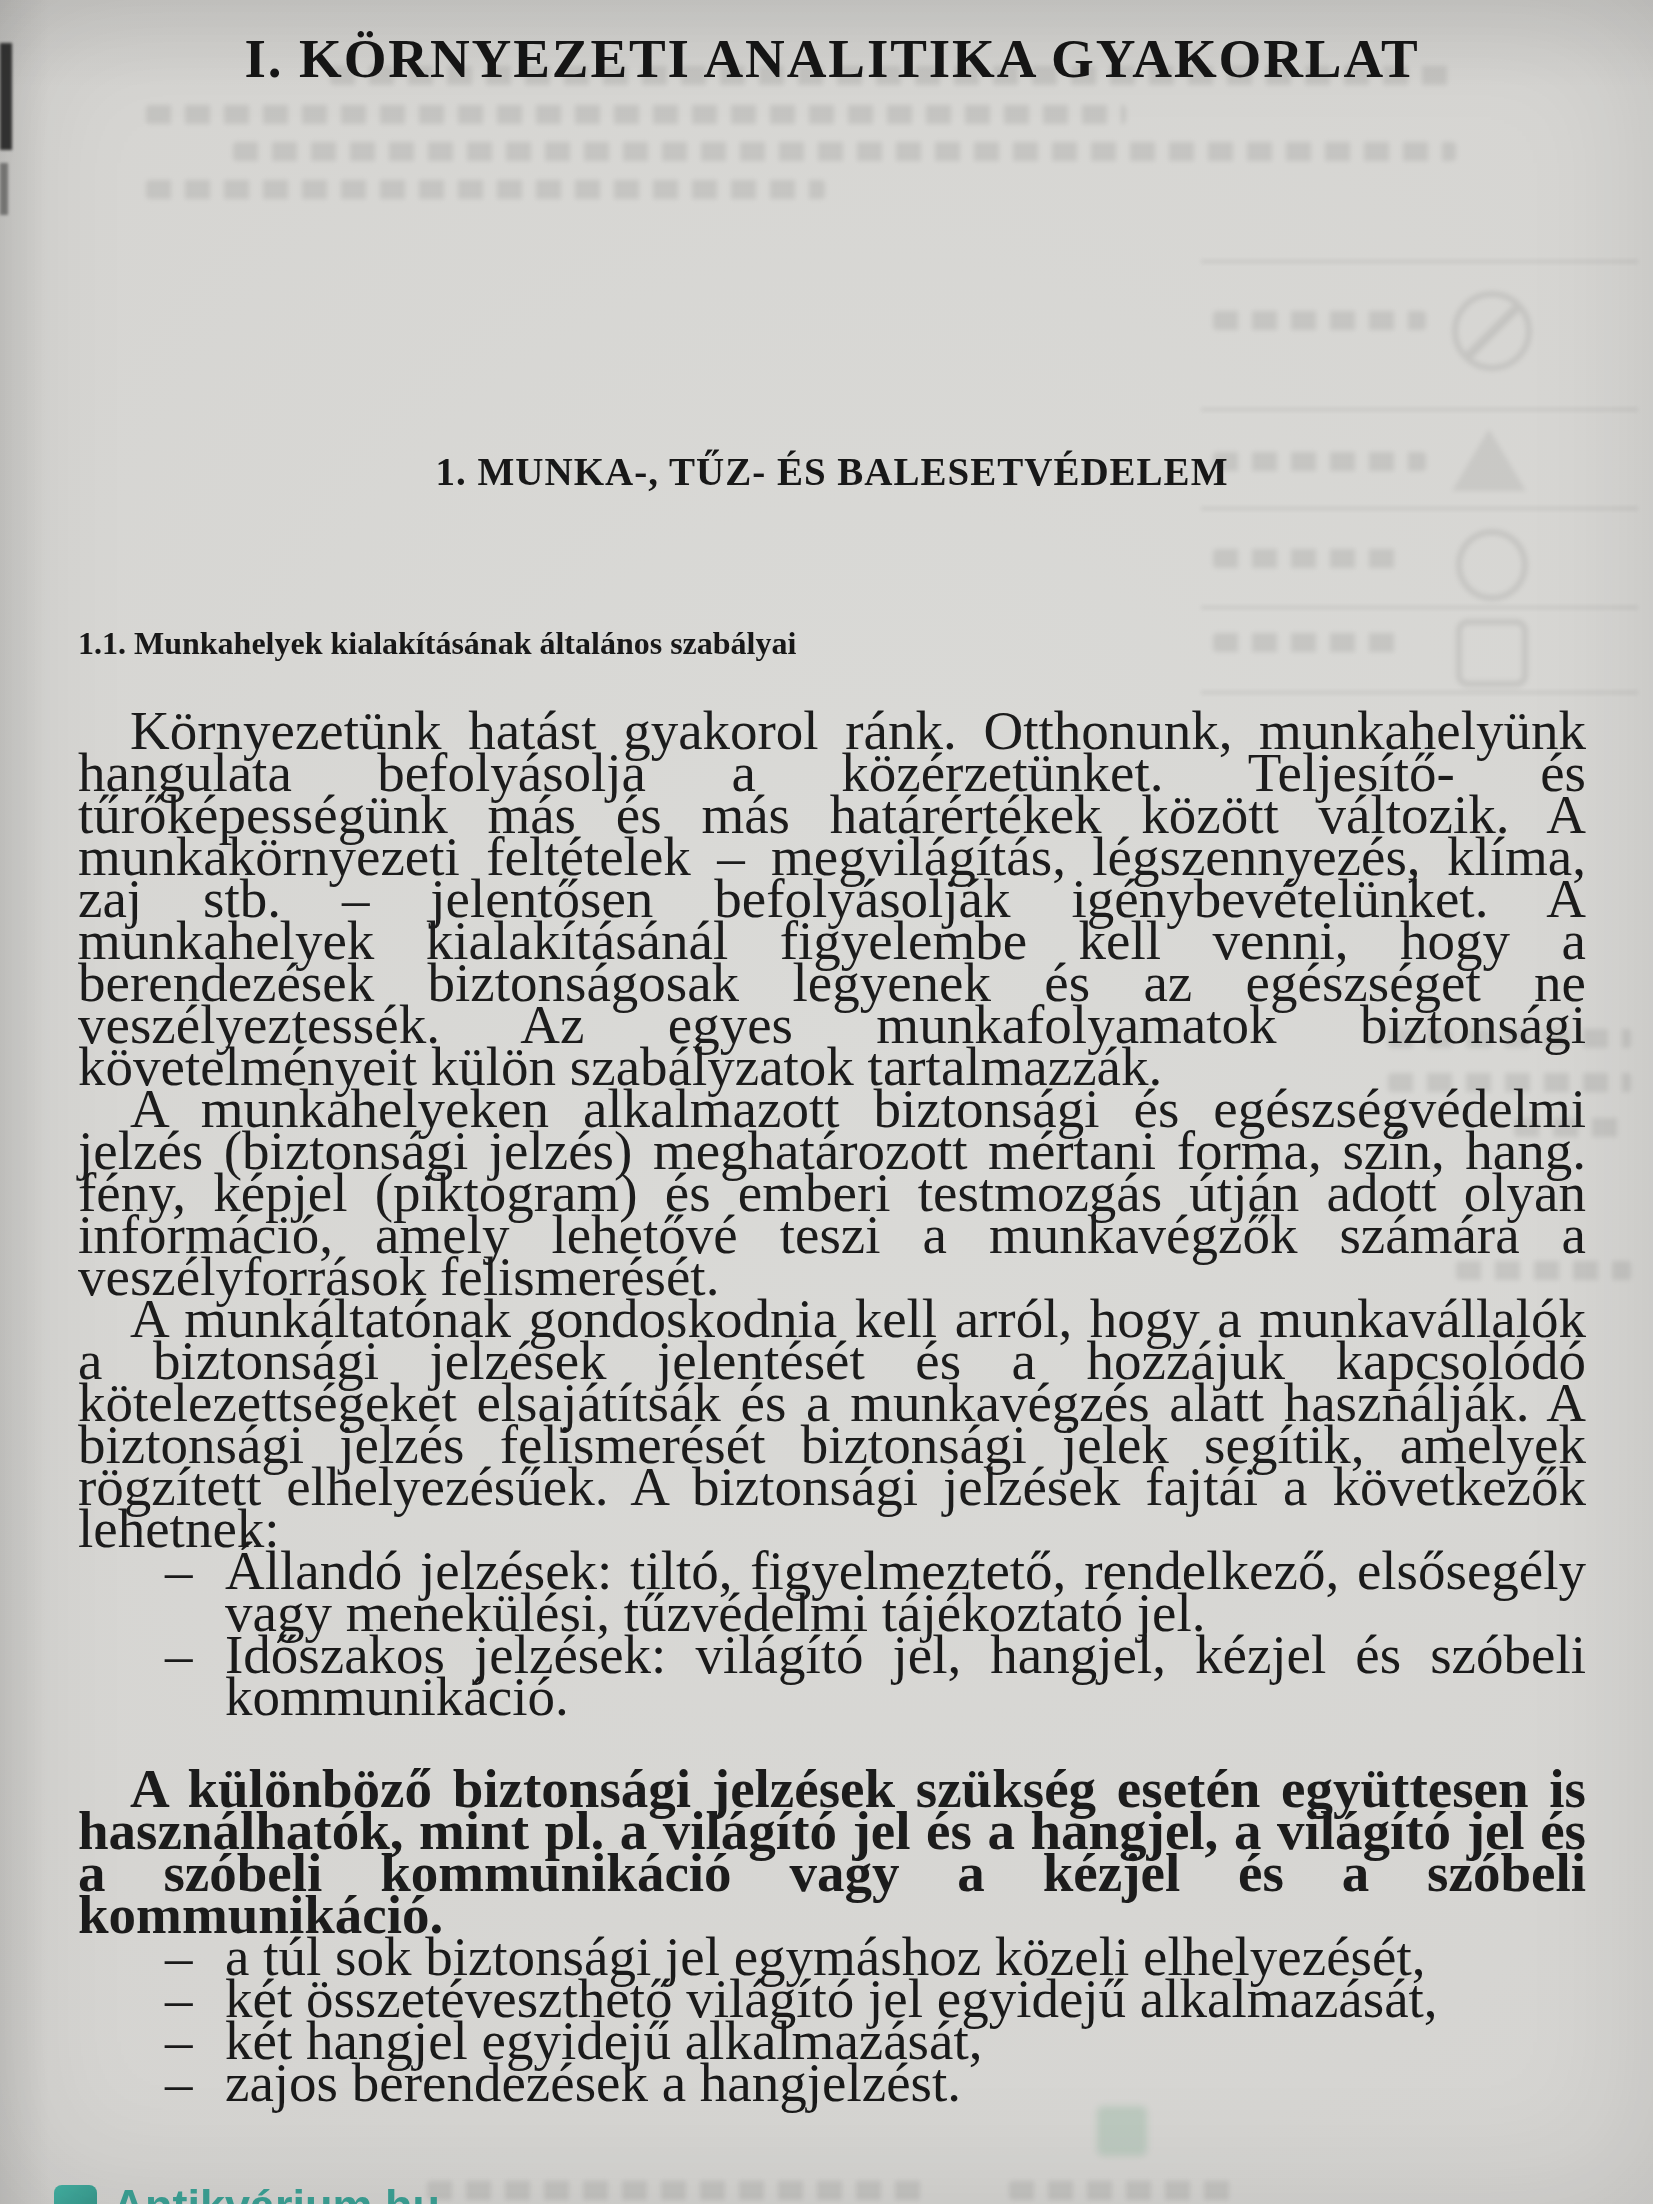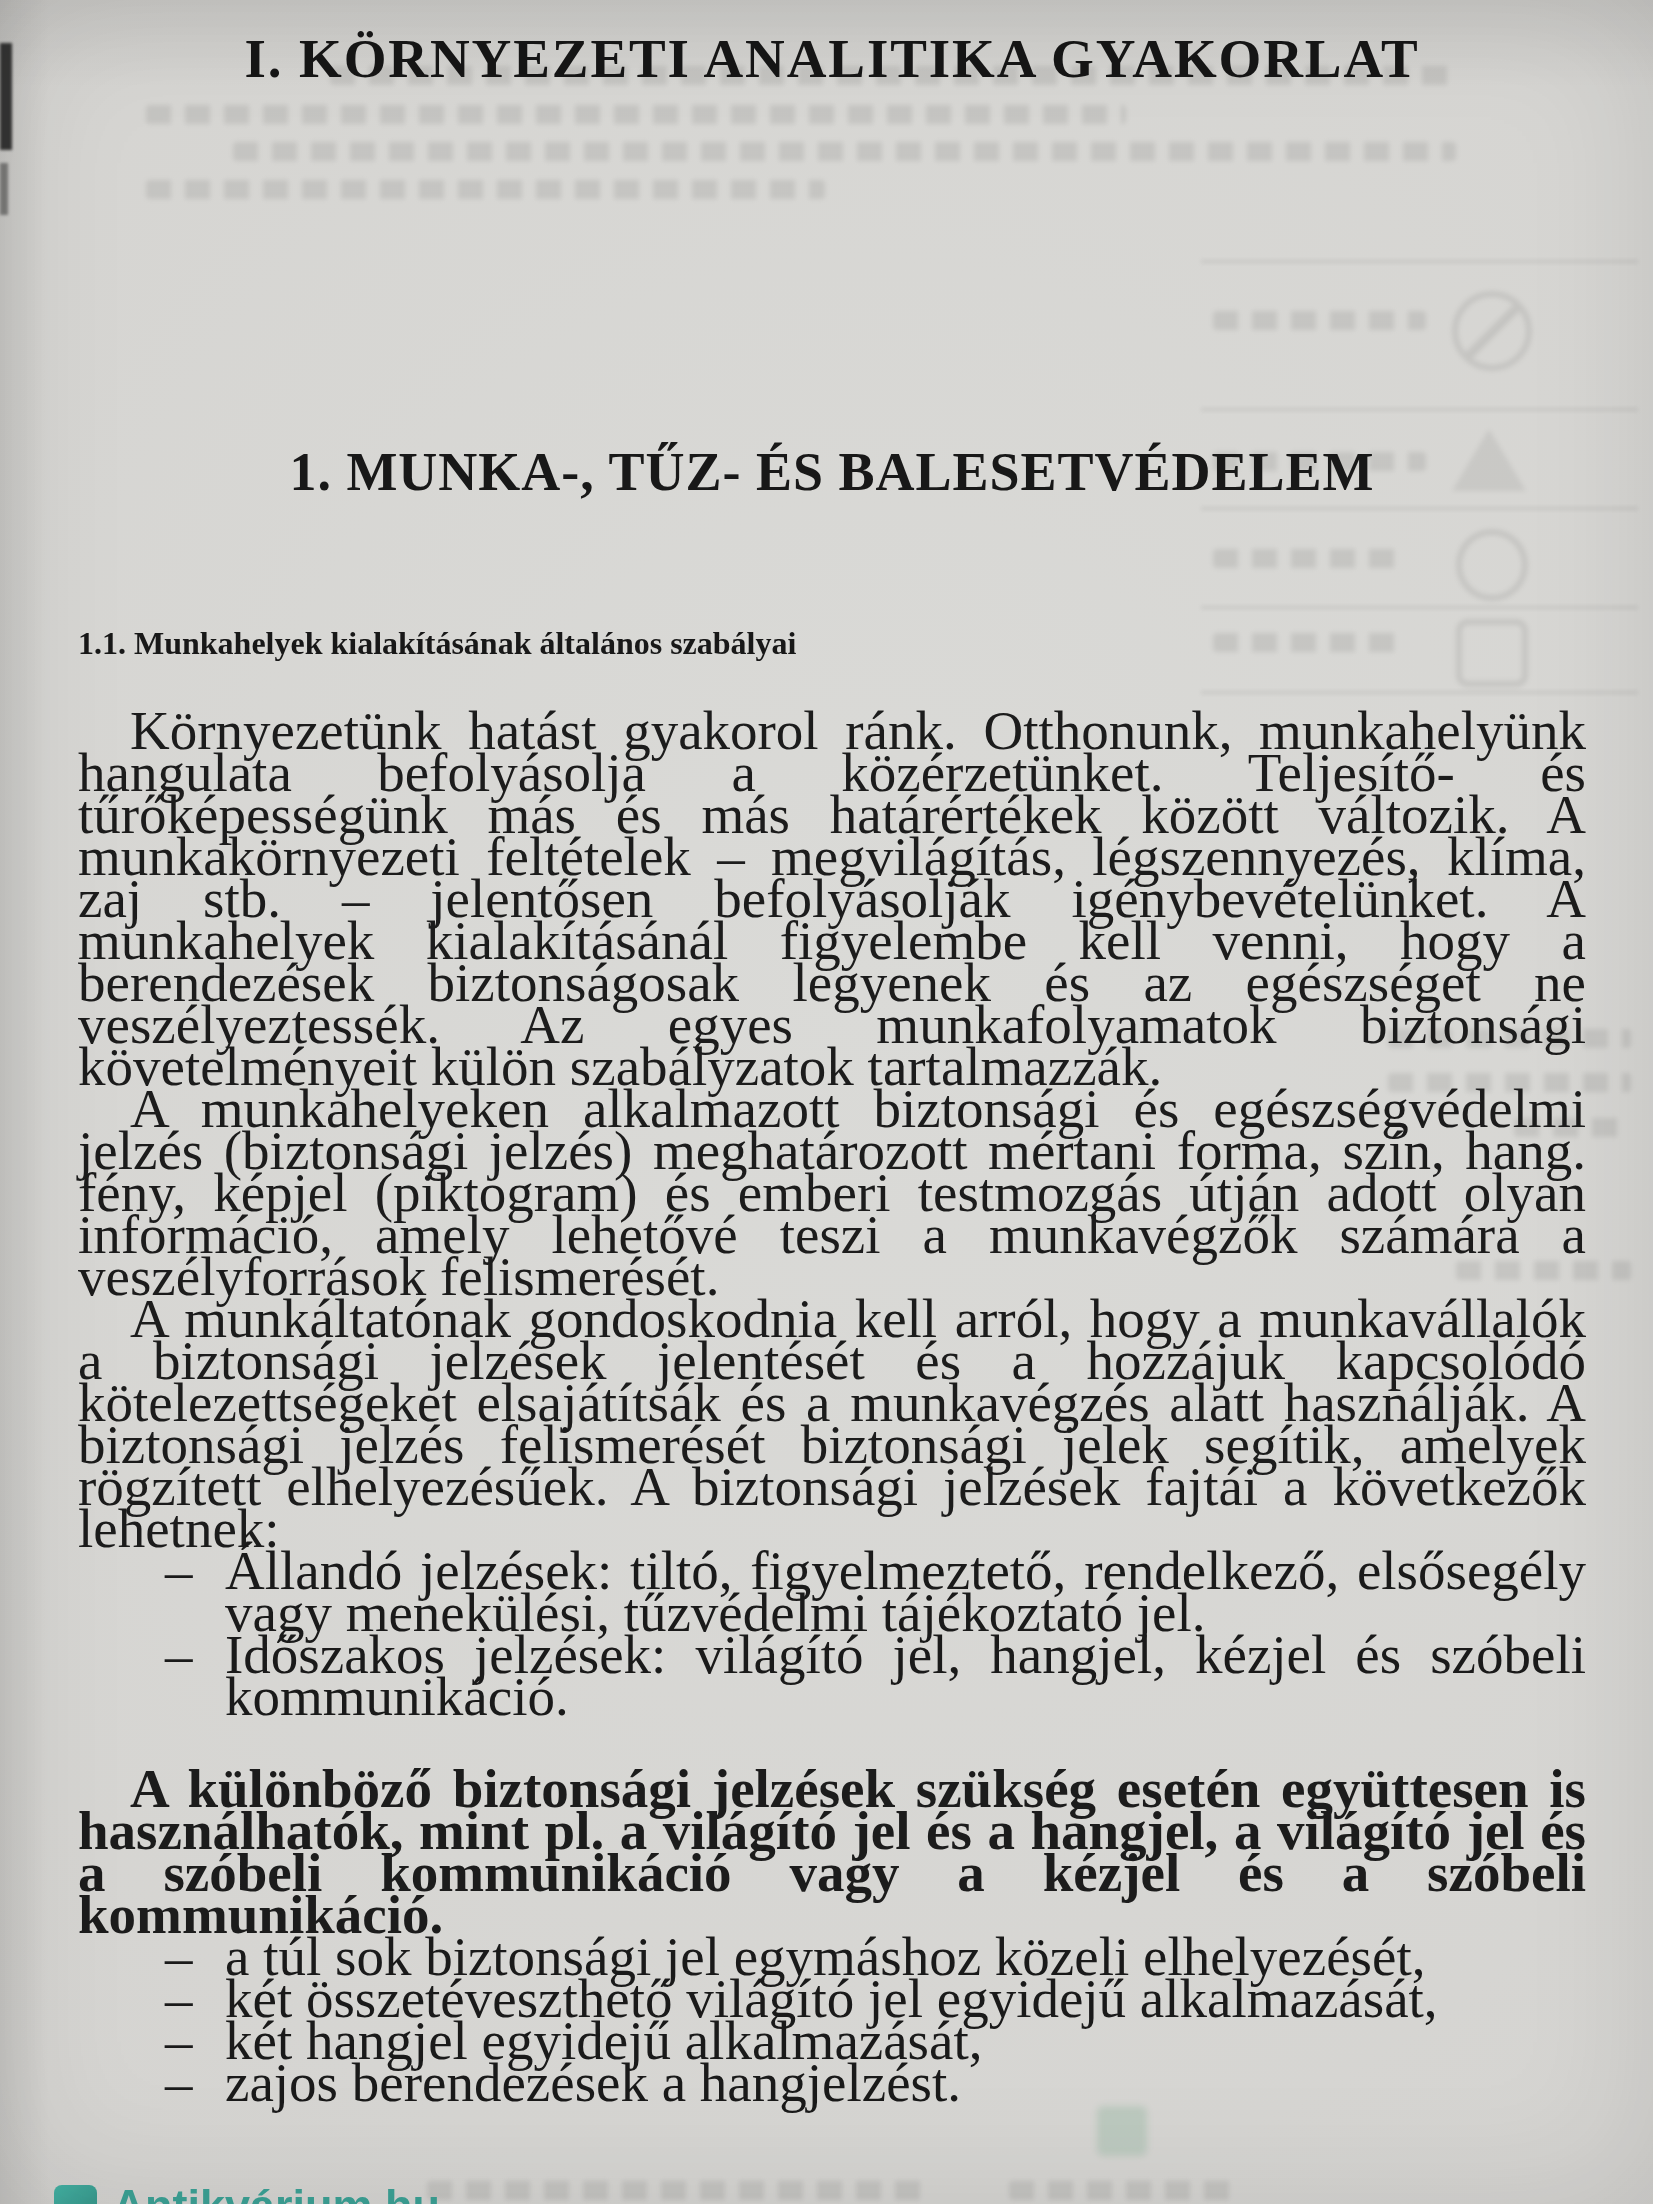--- a/index.html
+++ b/index.html
@@ -23,21 +23,21 @@
     box-shadow: inset 0 0 136px rgba(0,0,0,0.10);
   }
 
   
   .content { position: absolute; left: 78px; right: 68px; top: 0; }
   h1.chapter {
     margin: 25px 0 0 0; font-size: 55px; line-height: 68px;
     font-weight: bold; text-align: center; letter-spacing: 1.9px; color: #161616;
   }
   h2.section {
-    margin: 349px 0 0 0; font-size: 54px; line-height: 60px;
+    margin: 349px 0 0 0; font-size: 39px; line-height: 60px;
     font-weight: bold; text-align: center; letter-spacing: 1px; color: #181818;
   }
   h3.subsection {
     margin: 115px 0 0 0; font-size: 32px; line-height: 52px;
     font-weight: bold; text-align: left; color: #181818;
   }
   .body-text { margin-top: 41px; font-size: 55px; line-height: 42px; }
   p.para {
     margin: 0; text-align: justify; text-indent: 52px;
     color: #1c1c1c;

